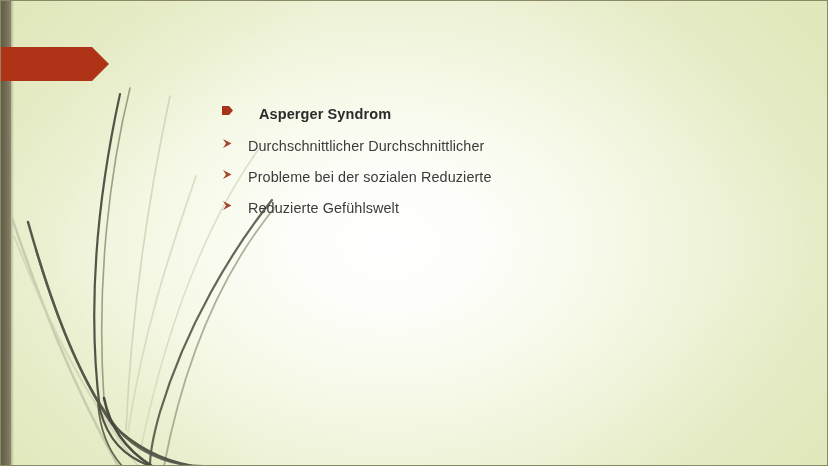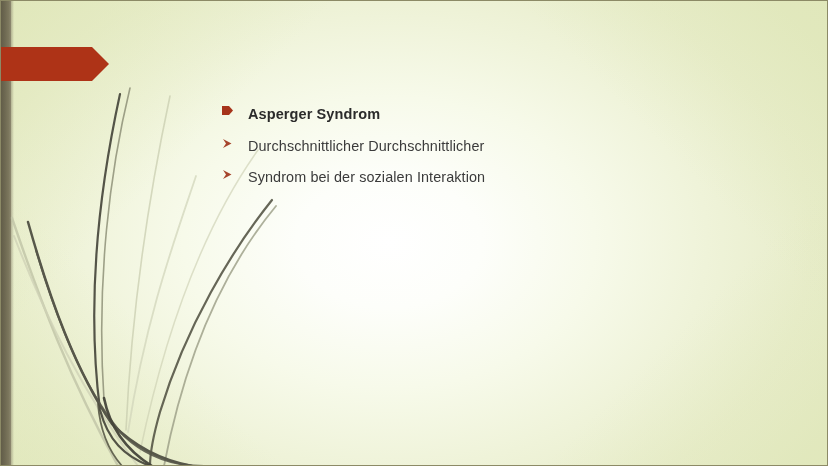--- a/index.html
+++ b/index.html
@@ -112,20 +112,21 @@
     font-size: 14.4px;
     line-height: 20px;
     color: #3b3b3b;
     letter-spacing: 0.1px;
     white-space: nowrap;
   }
   .bullet-text.heading {
     font-weight: bold;
     color: #2b2b2b;
     font-size: 14.5px;
+    margin-left: 11px;
   }
 </style>
 </head>
 <body>
 
 <div id="slide">
 
   <div class="bg-base"></div>
   <div class="bg-corner-tint"></div>
 
@@ -178,18 +179,26 @@
       </span>
       <span class="bullet-text">Durchschnittlicher Durchschnittlicher</span>
     </div>
 
     <div class="bullet-row level2">
       <span class="marker">
         <svg width="11" height="11" viewBox="0 0 11 11">
           <path d="M 1 1 L 9.5 5.5 L 1 10 L 4 5.5 Z" fill="#a6452c"></path>
         </svg>
       </span>
-      <span class="bullet-text">Syndrom bei der sozialen Interaktion</span>
-    </div>
-
+      <span class="bullet-text">Probleme bei der sozialen Reduzierte</span>
+    </div>
+
+    <div class="bullet-row level2">
+      <span class="marker">
+        <svg width="11" height="11" viewBox="0 0 11 11">
+          <path d="M 1 1 L 9.5 5.5 L 1 10 L 4 5.5 Z" fill="#a6452c"></path>
+        </svg>
+      </span>
+      <span class="bullet-text">Reduzierte Gefühlswelt</span>
+    </div>
 
   </div>
 </div>
 
 </body></html>

